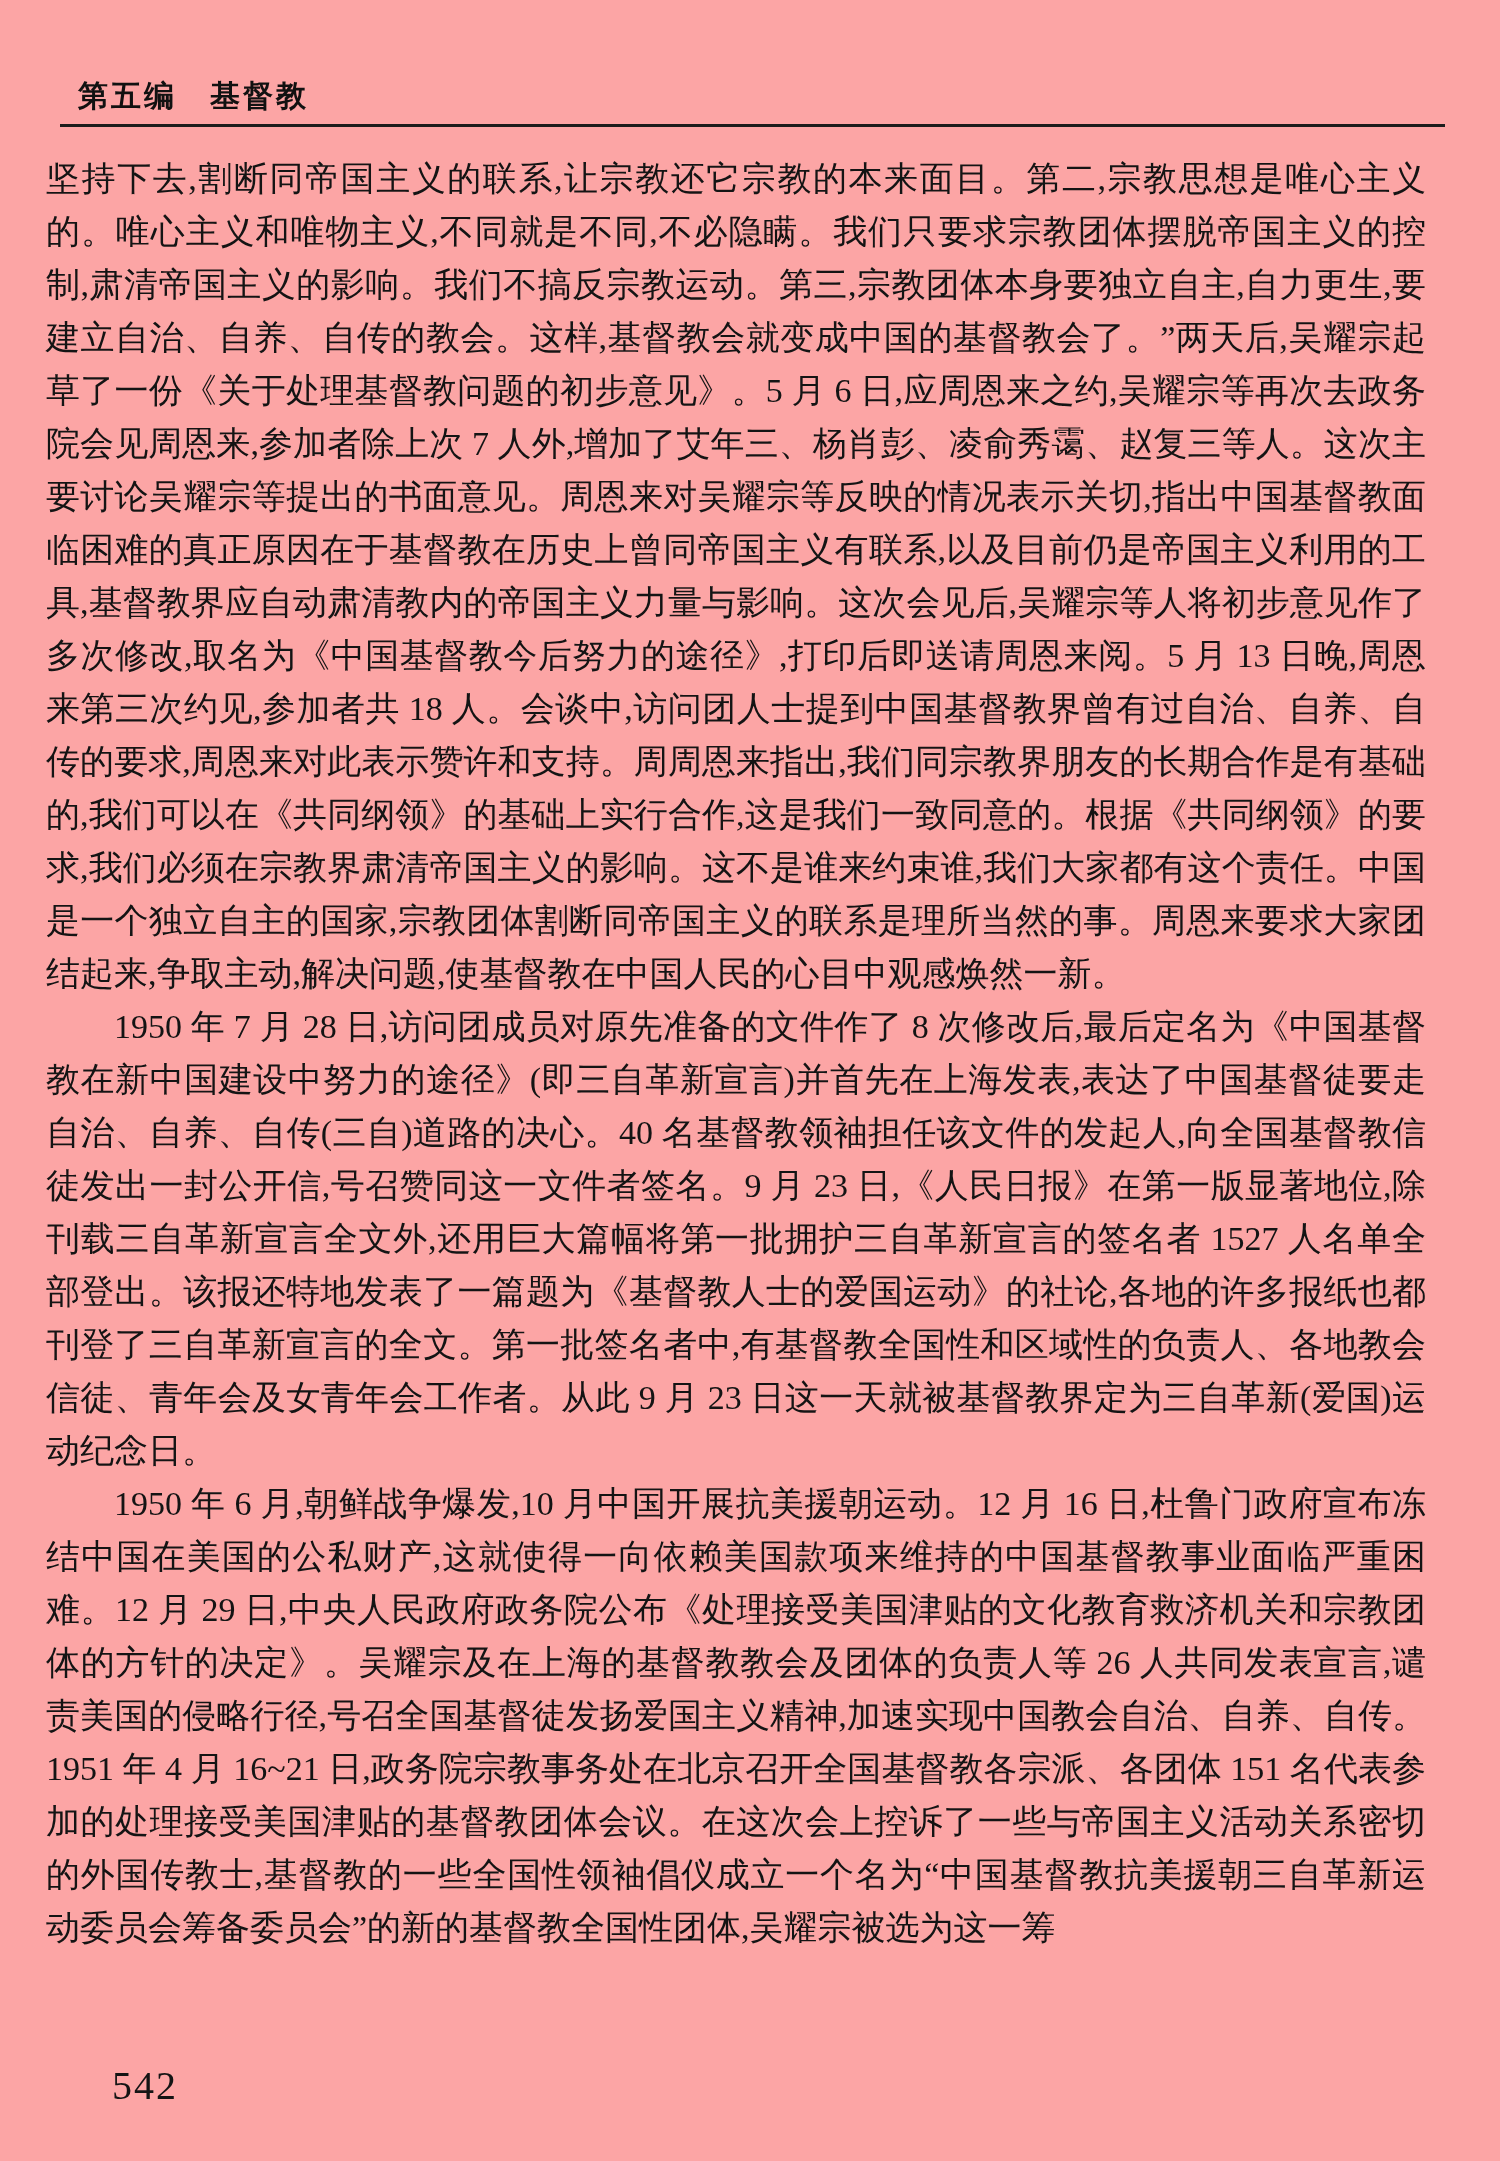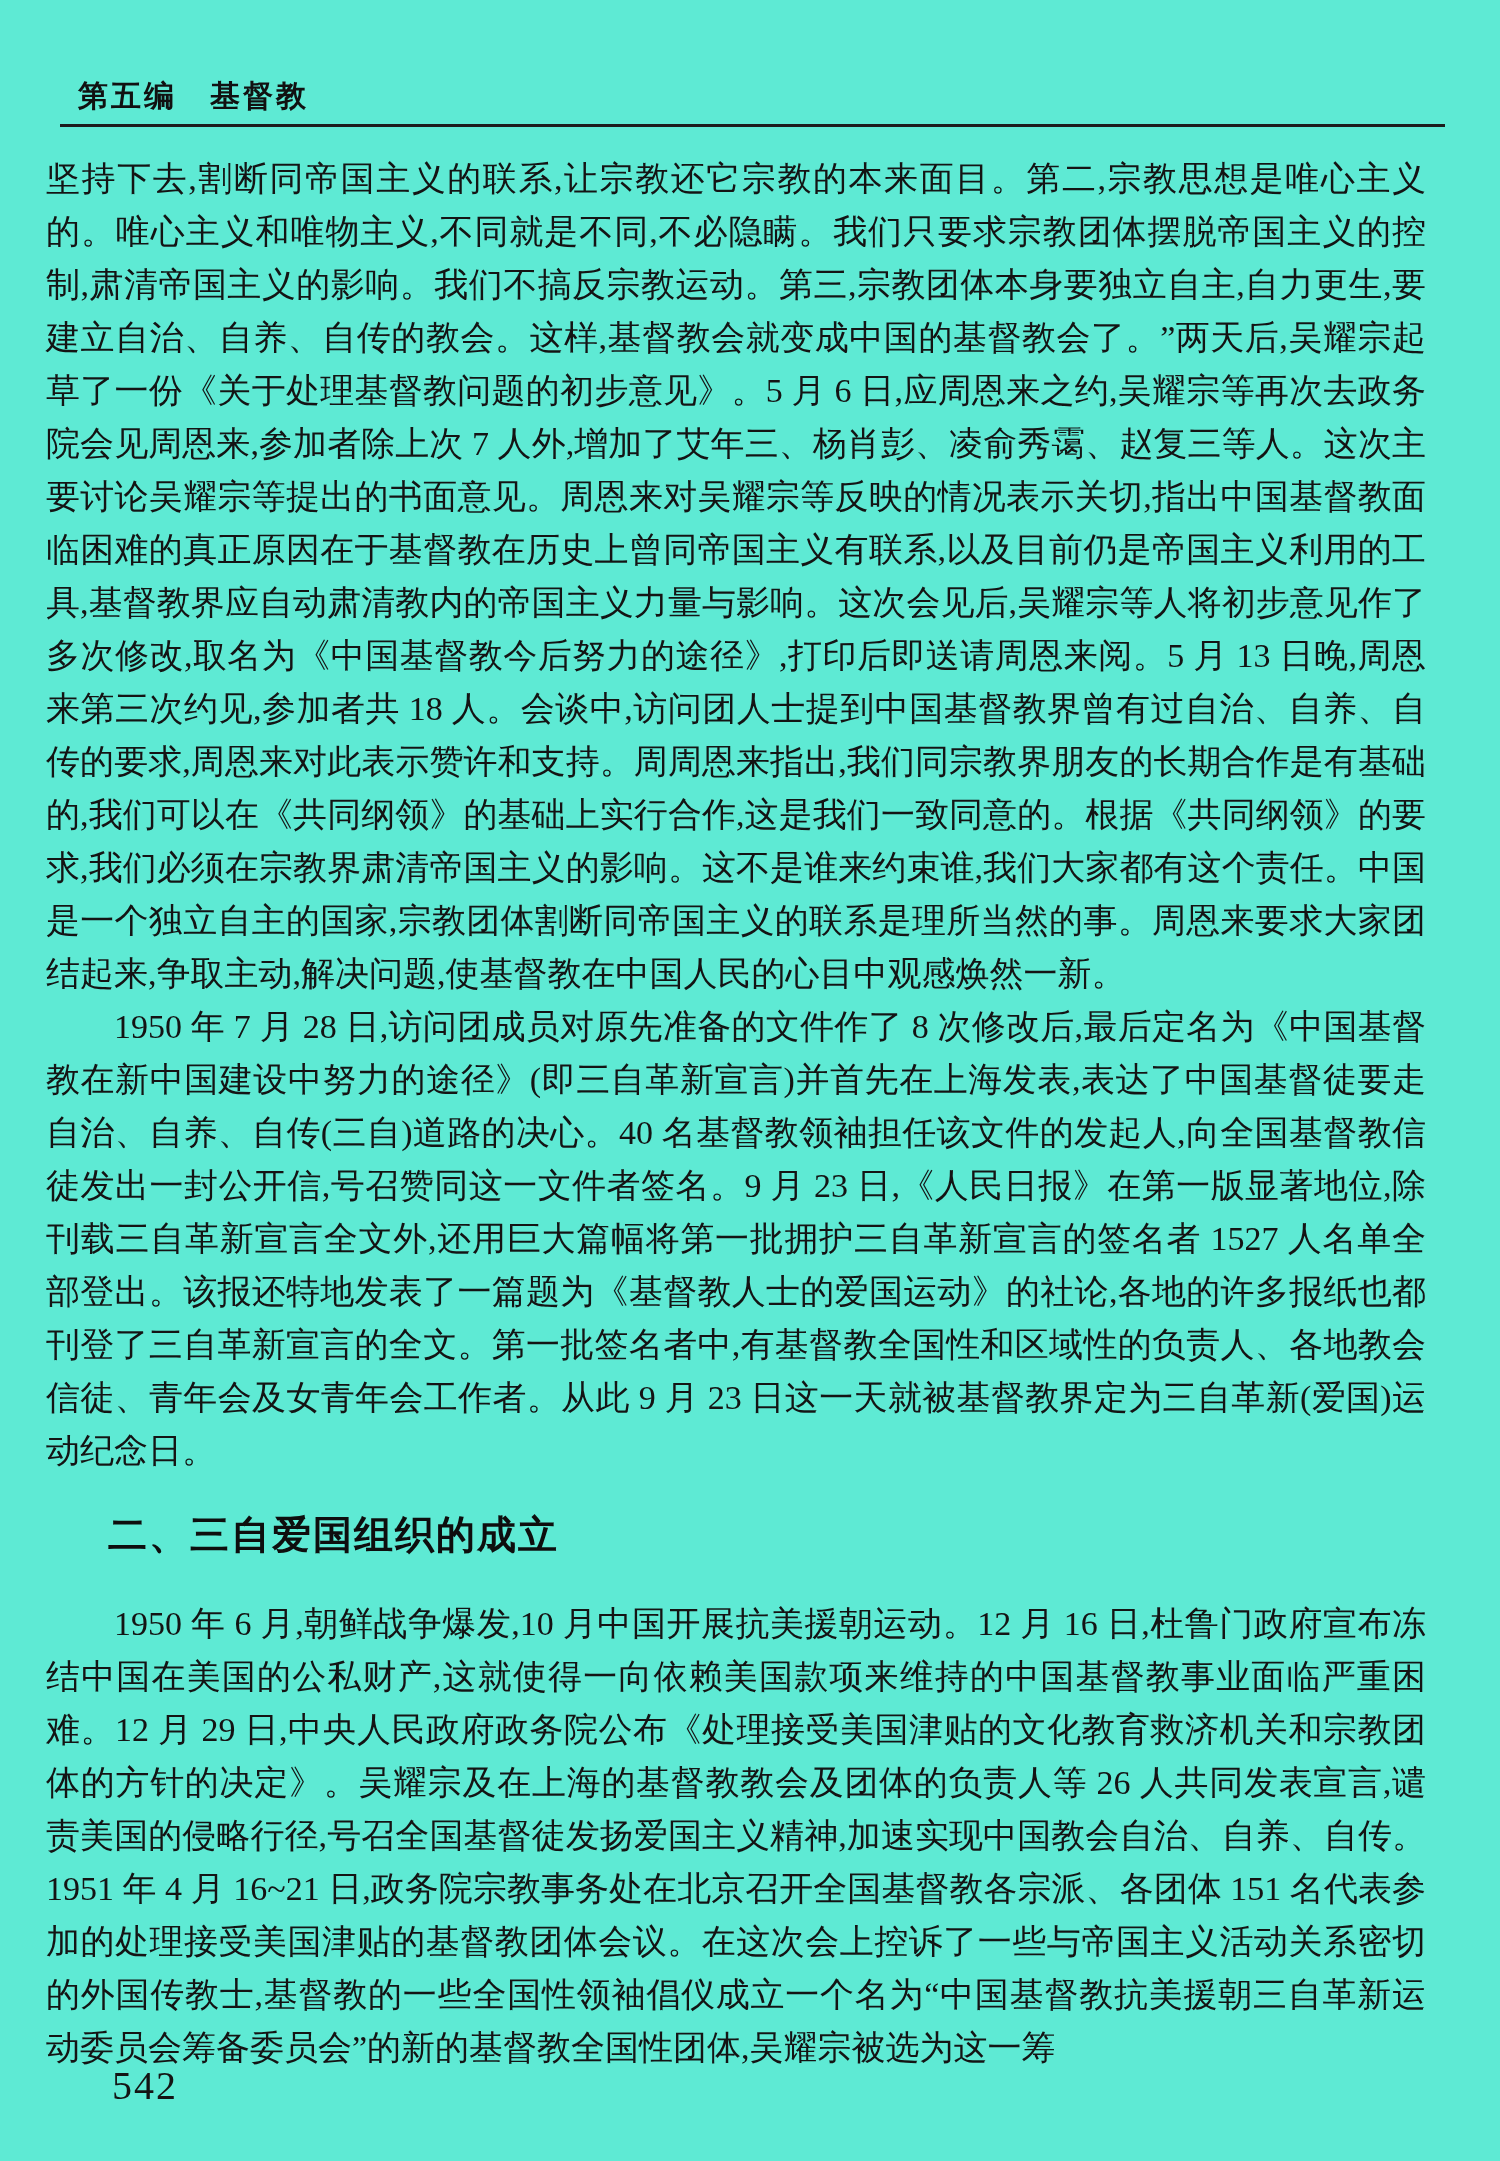--- a/index.html
+++ b/index.html
@@ -4,21 +4,21 @@
 <style>
   html, body {
     margin: 0;
     padding: 0;
     background: #ffffff;
   }
   .page {
     position: relative;
     width: 1500px;
     height: 2161px;
-    background: #5eead4;
+    background: #fca5a5;
     color: #161616;
     overflow: hidden;
     box-sizing: border-box;
   }
   .running-header {
     position: absolute;
     left: 78px;
     top: 76px;
     font-family: "Liberation Sans", sans-serif;
     font-weight: bold;
@@ -81,21 +81,20 @@
   <div class="running-header">第五编　基督教</div>
 
   <hr class="header-rule">
 
   <div class="body-text">
 
     <p class="continuation">坚持下去,割断同帝国主义的联系,让宗教还它宗教的本来面目。第二,宗教思想是唯心主义的。唯心主义和唯物主义,不同就是不同,不必隐瞒。我们只要求宗教团体摆脱帝国主义的控制,肃清帝国主义的影响。我们不搞反宗教运动。第三,宗教团体本身要独立自主,自力更生,要建立自治、自养、自传的教会。这样,基督教会就变成中国的基督教会了。”两天后,吴耀宗起草了一份《关于处理基督教问题的初步意见》。5 月 6 日,应周恩来之约,吴耀宗等再次去政务院会见周恩来,参加者除上次 7 人外,增加了艾年三、杨肖彭、凌俞秀霭、赵复三等人。这次主要讨论吴耀宗等提出的书面意见。周恩来对吴耀宗等反映的情况表示关切,指出中国基督教面临困难的真正原因在于基督教在历史上曾同帝国主义有联系,以及目前仍是帝国主义利用的工具,基督教界应自动肃清教内的帝国主义力量与影响。这次会见后,吴耀宗等人将初步意见作了多次修改,取名为《中国基督教今后努力的途径》,打印后即送请周恩来阅。5 月 13 日晚,周恩来第三次约见,参加者共 18 人。会谈中,访问团人士提到中国基督教界曾有过自治、自养、自传的要求,周恩来对此表示赞许和支持。周周恩来指出,我们同宗教界朋友的长期合作是有基础的,我们可以在《共同纲领》的基础上实行合作,这是我们一致同意的。根据《共同纲领》的要求,我们必须在宗教界肃清帝国主义的影响。这不是谁来约束谁,我们大家都有这个责任。中国是一个独立自主的国家,宗教团体割断同帝国主义的联系是理所当然的事。周恩来要求大家团结起来,争取主动,解决问题,使基督教在中国人民的心目中观感焕然一新。</p>
 
     <p class="indent">1950 年 7 月 28 日,访问团成员对原先准备的文件作了 8 次修改后,最后定名为《中国基督教在新中国建设中努力的途径》(即三自革新宣言)并首先在上海发表,表达了中国基督徒要走自治、自养、自传(三自)道路的决心。40 名基督教领袖担任该文件的发起人,向全国基督教信徒发出一封公开信,号召赞同这一文件者签名。9 月 23 日,《人民日报》在第一版显著地位,除刊载三自革新宣言全文外,还用巨大篇幅将第一批拥护三自革新宣言的签名者 1527 人名单全部登出。该报还特地发表了一篇题为《基督教人士的爱国运动》的社论,各地的许多报纸也都刊登了三自革新宣言的全文。第一批签名者中,有基督教全国性和区域性的负责人、各地教会信徒、青年会及女青年会工作者。从此 9 月 23 日这一天就被基督教界定为三自革新(爱国)运动纪念日。</p>
 
-    <h2 class="section-heading">二、三自爱国组织的成立</h2>
 
     <p class="indent">1950 年 6 月,朝鲜战争爆发,10 月中国开展抗美援朝运动。12 月 16 日,杜鲁门政府宣布冻结中国在美国的公私财产,这就使得一向依赖美国款项来维持的中国基督教事业面临严重困难。12 月 29 日,中央人民政府政务院公布《处理接受美国津贴的文化教育救济机关和宗教团体的方针的决定》。吴耀宗及在上海的基督教教会及团体的负责人等 26 人共同发表宣言,谴责美国的侵略行径,号召全国基督徒发扬爱国主义精神,加速实现中国教会自治、自养、自传。1951 年 4 月 16~21 日,政务院宗教事务处在北京召开全国基督教各宗派、各团体 151 名代表参加的处理接受美国津贴的基督教团体会议。在这次会上控诉了一些与帝国主义活动关系密切的外国传教士,基督教的一些全国性领袖倡仪成立一个名为“中国基督教抗美援朝三自革新运动委员会筹备委员会”的新的基督教全国性团体,吴耀宗被选为这一筹</p>
 
   </div>
 
   <div class="page-number">542</div>
 
 </div>
 
 </body></html>

